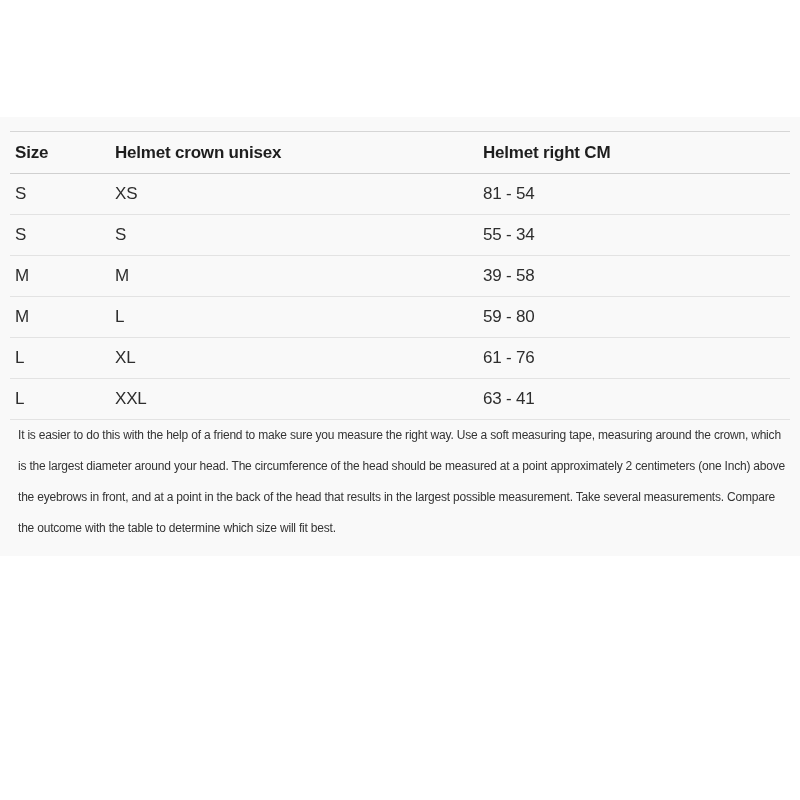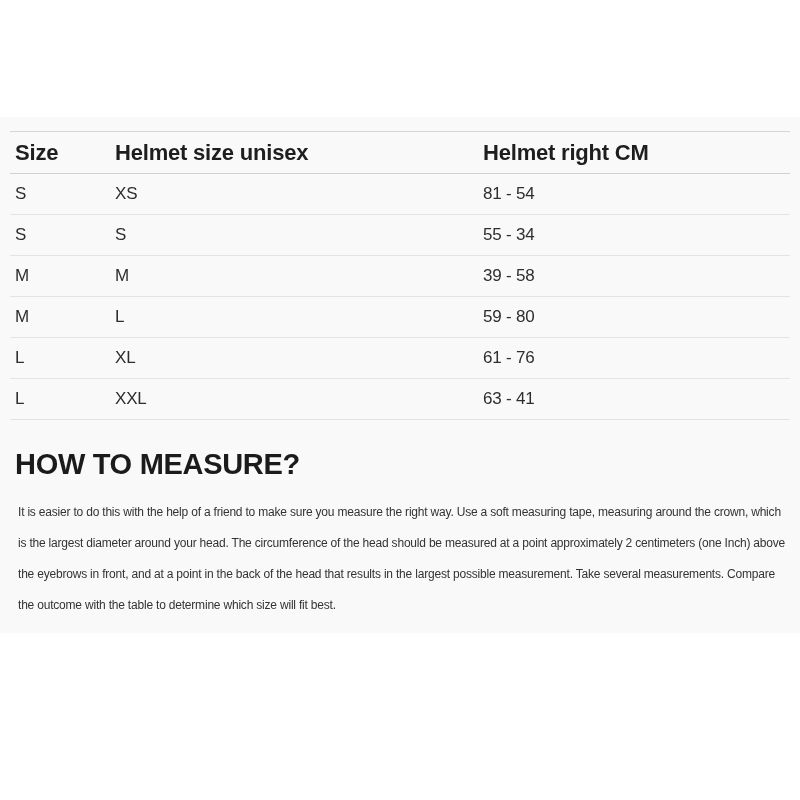--- a/index.html
+++ b/index.html
@@ -23,21 +23,21 @@
     background: #f9f9f9;
     padding: 14px 10px 4px 10px;
   }
   table.size-table {
     width: 780px;
     border-collapse: collapse;
     border-top: 1px solid #d6d6d6;
   }
   table.size-table th {
     text-align: left;
-    font-size: 22px;
+    font-size: 17px;
     font-weight: bold;
     color: #1e1e1e;
     height: 41px;
     padding: 0 0 0 5px;
     vertical-align: middle;
     border-bottom: 1px solid #d0d0d0;
     letter-spacing: -0.2px;
   }
   table.size-table td {
     text-align: left;
@@ -82,21 +82,21 @@
 
     <table class="size-table">
       <colgroup>
         <col class="col-size">
         <col class="col-unisex">
         <col class="col-cm">
       </colgroup>
       <thead>
         <tr>
           <th>Size</th>
-          <th>Helmet size unisex</th>
+          <th>Helmet crown unisex</th>
           <th>Helmet right CM</th>
         </tr>
       </thead>
       <tbody>
         <tr>
           <td>S</td>
           <td>XS</td>
           <td>81 - 54</td>
         </tr>
         <tr>
@@ -120,18 +120,17 @@
           <td>61 - 76</td>
         </tr>
         <tr>
           <td>L</td>
           <td>XXL</td>
           <td>63 - 41</td>
         </tr>
       </tbody>
     </table>
 
-    <h2 class="measure-title">HOW TO MEASURE?</h2>
 
     <p class="measure-text">It is easier to do this with the help of a friend to make sure you measure the right way. Use a soft measuring tape, measuring around the crown, which is the largest diameter around your head. The circumference of the head should be measured at a point approximately 2 centimeters (one Inch) above the eyebrows in front, and at a point in the back of the head that results in the largest possible measurement. Take several measurements. Compare the outcome with the table to determine which size will fit best.</p>
 
   </div>
 </div>
 
 </body></html>

